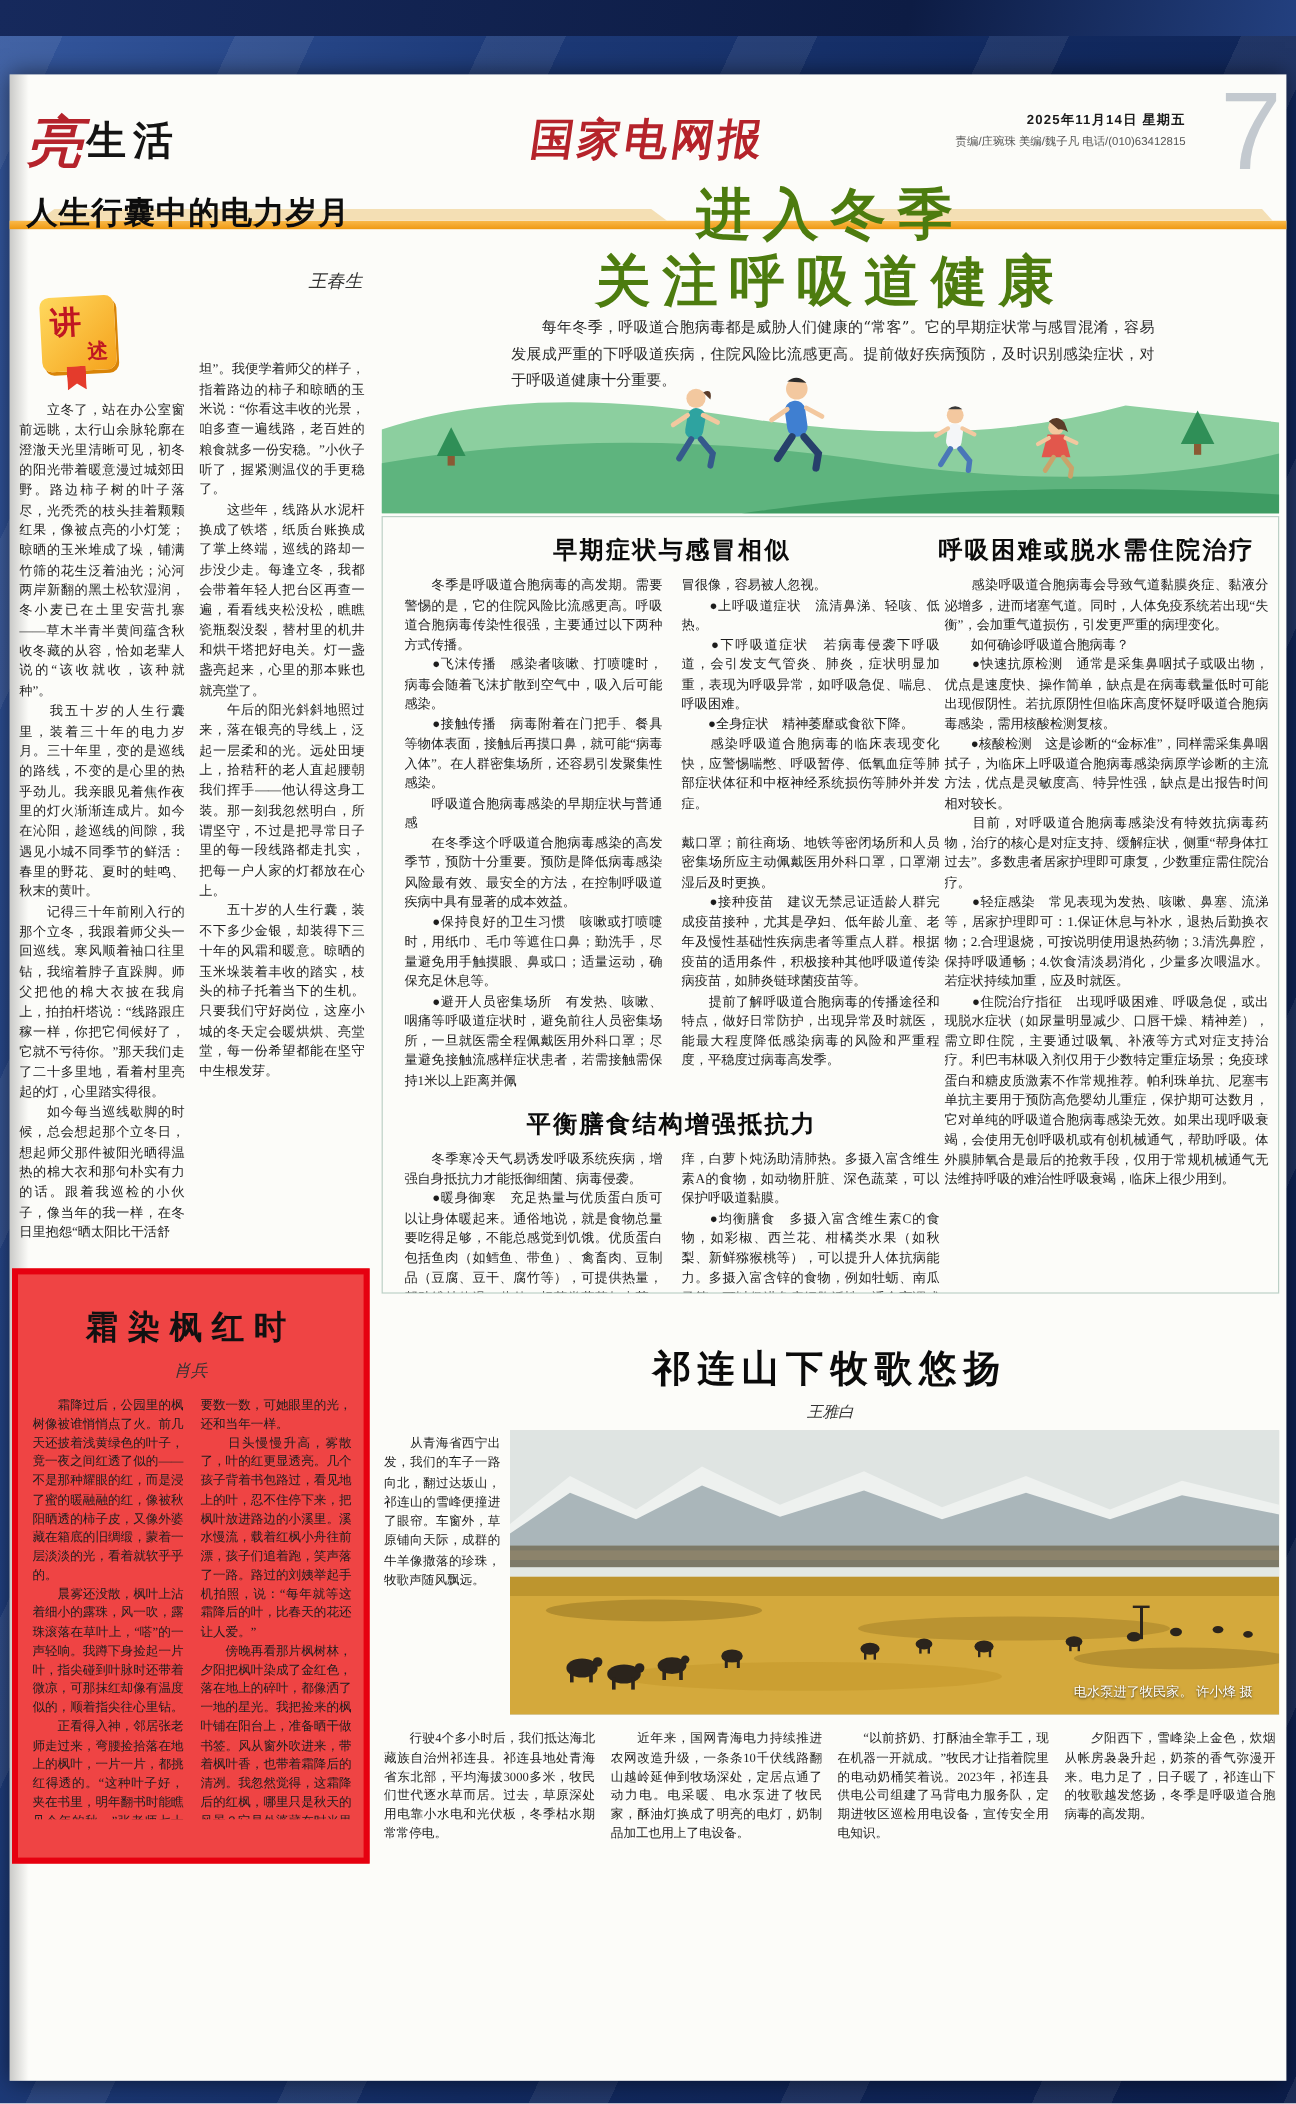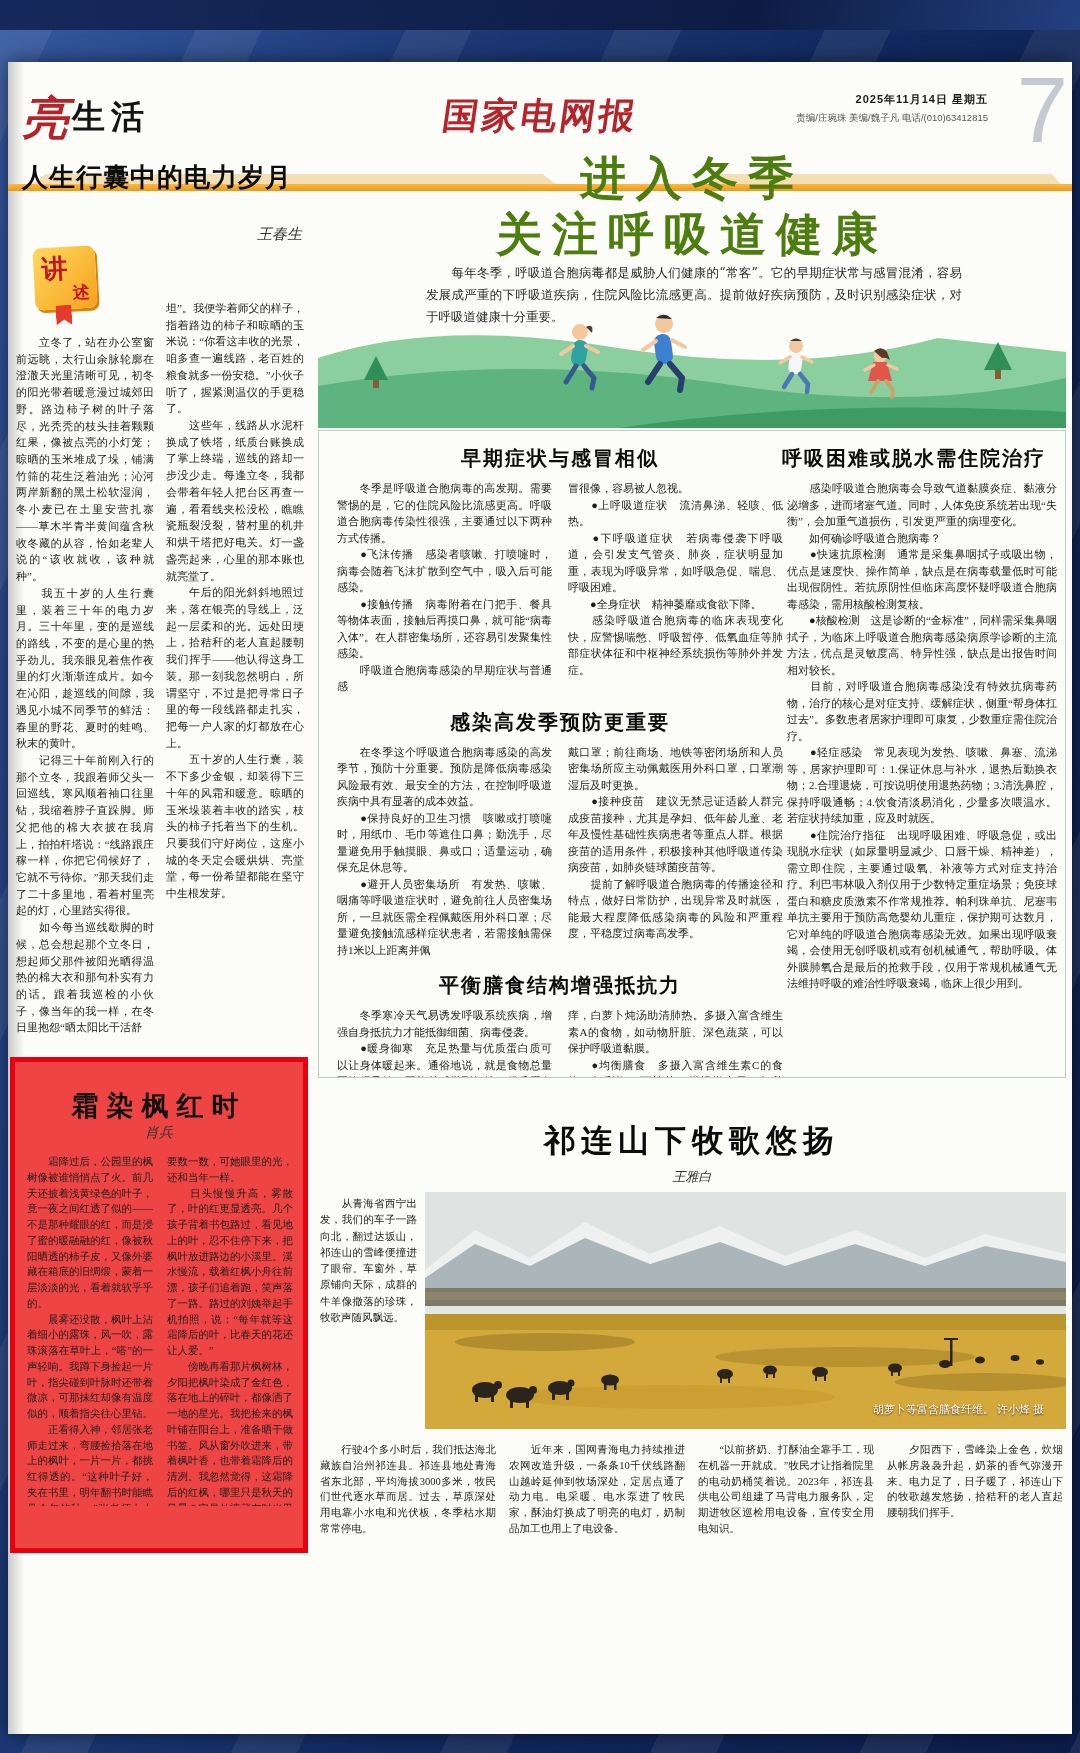--- a/index.html
+++ b/index.html
@@ -37,21 +37,21 @@
     background:linear-gradient(135deg,#ffd95e,#f5a21c);box-shadow:2px 3px 0 #d98407;transform:rotate(-3deg);}
   .badge .b1{position:absolute;left:8px;top:4px;font-size:26px;font-weight:bold;color:#c01722;font-family:"Liberation Sans",sans-serif;}
   .badge .b2{position:absolute;right:7px;bottom:4px;font-size:17px;font-weight:bold;color:#c01722;font-family:"Liberation Sans",sans-serif;}
   .badge::after{content:"";position:absolute;left:20px;bottom:-16px;width:16px;height:20px;background:#e43b2c;
     clip-path:polygon(0 0,100% 0,100% 100%,50% 72%,0 100%);}
   .a1-col{position:absolute;top:238px;width:138px;height:752px;font-size:11px;line-height:1.52;}
   .a1-c1{left:8px;padding-top:34px;} .a1-c2{left:158px;}
   
   .redbox{position:absolute;left:2px;top:995px;width:288px;height:486px;border:5px solid #e60010;background:#ef4444;}
   .m-title{margin-top:26px;text-align:center;font-size:27px;font-weight:bold;letter-spacing:8px;color:#111;font-family:"Liberation Serif",serif;}
-  .m-byline{text-align:center;font-family:"DejaVu Serif",serif;font-style:italic;font-size:14px;color:#333;}
+  .m-byline{margin-top:10px;text-align:center;font-family:"DejaVu Serif",serif;font-style:italic;font-size:14px;color:#333;}
   .m-cols{display:flex;gap:14px;padding:12px 10px 0 12px;}
   .m-col{width:127px;height:352px;font-size:10.5px;line-height:1.5;}
   
   .f-title{position:absolute;left:310px;width:748px;text-align:center;font-family:"Liberation Sans",sans-serif;
     font-weight:900;color:#4d7c0f;font-size:46px;letter-spacing:10px;}
   .f-t1{top:86px;} .f-t2{top:142px;}
   .f-intro{position:absolute;left:418px;top:200px;width:536px;font-family:"DejaVu Serif",serif;
     font-size:12.5px;line-height:1.75;color:#2a2a2a;text-align:justify;}
   .illo{position:absolute;left:310px;top:232px;width:748px;height:134px;}
   .f-box{position:absolute;left:310px;top:368px;width:748px;height:648px;border:1px solid #bcd0c6;box-sizing:border-box;overflow:hidden;}
@@ -178,21 +178,20 @@
 　　●接触传播　病毒附着在门把手、餐具等物体表面，接触后再摸口鼻，就可能“病毒入体”。在人群密集场所，还容易引发聚集性感染。
 　　呼吸道合胞病毒感染的早期症状与普通感</div>
             <div class="f-col bodytxt pre">冒很像，容易被人忽视。
 　　●上呼吸道症状　流清鼻涕、轻咳、低热。
 　　●下呼吸道症状　若病毒侵袭下呼吸道，会引发支气管炎、肺炎，症状明显加重，表现为呼吸异常，如呼吸急促、喘息、呼吸困难。
 　　●全身症状　精神萎靡或食欲下降。
 　　感染呼吸道合胞病毒的临床表现变化快，应警惕喘憋、呼吸暂停、低氧血症等肺部症状体征和中枢神经系统损伤等肺外并发症。</div>
           </div>
         </div>
         <div>
-          <div class="f-sec-title">感染高发季预防更重要</div>
           <div class="f-2col">
             <div class="f-col bodytxt pre">　　在冬季这个呼吸道合胞病毒感染的高发季节，预防十分重要。预防是降低病毒感染风险最有效、最安全的方法，在控制呼吸道疾病中具有显著的成本效益。
 　　●保持良好的卫生习惯　咳嗽或打喷嚏时，用纸巾、毛巾等遮住口鼻；勤洗手，尽量避免用手触摸眼、鼻或口；适量运动，确保充足休息等。
 　　●避开人员密集场所　有发热、咳嗽、咽痛等呼吸道症状时，避免前往人员密集场所，一旦就医需全程佩戴医用外科口罩；尽量避免接触流感样症状患者，若需接触需保持1米以上距离并佩</div>
             <div class="f-col bodytxt pre">戴口罩；前往商场、地铁等密闭场所和人员密集场所应主动佩戴医用外科口罩，口罩潮湿后及时更换。
 　　●接种疫苗　建议无禁忌证适龄人群完成疫苗接种，尤其是孕妇、低年龄儿童、老年及慢性基础性疾病患者等重点人群。根据疫苗的适用条件，积极接种其他呼吸道传染病疫苗，如肺炎链球菌疫苗等。
 　　提前了解呼吸道合胞病毒的传播途径和特点，做好日常防护，出现异常及时就医，能最大程度降低感染病毒的风险和严重程度，平稳度过病毒高发季。</div>
           </div>
         </div>
         <div>
@@ -269,27 +268,27 @@
             <rect x="466" y="178" width="2" height="6"></rect>
             <rect x="473" y="178" width="2" height="6"></rect>
           <ellipse cx="520" cy="172" rx="6" ry="4"></ellipse>
             <ellipse cx="555" cy="168" rx="5" ry="3.5"></ellipse>
           <ellipse cx="590" cy="166" rx="4.5" ry="3"></ellipse>
             <ellipse cx="615" cy="170" rx="4" ry="2.8"></ellipse>
           <rect x="525" y="148" width="2.5" height="26"></rect>
             <rect x="519" y="146" width="14" height="2"></rect>
         </g>
       </svg>
-      <div class="photo-cap">胡萝卜等富含膳食纤维。 许小烽  摄</div>
+      <div class="photo-cap">电水泵进了牧民家。 许小烽  摄</div>
     </div>
 
     <div class="p-col pc0 bodytxt pre">　　行驶4个多小时后，我们抵达海北藏族自治州祁连县。祁连县地处青海省东北部，平均海拔3000多米，牧民们世代逐水草而居。过去，草原深处用电靠小水电和光伏板，冬季枯水期常常停电。</div>
     <div class="p-col pc1 bodytxt pre">　　近年来，国网青海电力持续推进农网改造升级，一条条10千伏线路翻山越岭延伸到牧场深处，定居点通了动力电。电采暖、电水泵进了牧民家，酥油灯换成了明亮的电灯，奶制品加工也用上了电设备。</div>
     <div class="p-col pc2 bodytxt pre">　　“以前挤奶、打酥油全靠手工，现在机器一开就成。”牧民才让指着院里的电动奶桶笑着说。2023年，祁连县供电公司组建了马背电力服务队，定期进牧区巡检用电设备，宣传安全用电知识。</div>
-    <div class="p-col pc3 bodytxt pre">　　夕阳西下，雪峰染上金色，炊烟从帐房袅袅升起，奶茶的香气弥漫开来。电力足了，日子暖了，祁连山下的牧歌越发悠扬，拾秸秆的老人直起腰朝我们挥手。</div>
+    <div class="p-col pc3 bodytxt pre">　　夕阳西下，雪峰染上金色，炊烟从帐房袅袅升起，奶茶的香气弥漫开来。电力足了，日子暖了，祁连山下的牧歌越发悠扬，冬季是呼吸道合胞病毒的高发期。</div>
   </div>
 
   <div class="redbox">
     <div class="m-title">霜染枫红时</div>
     <div class="m-byline">肖兵</div>
     <div class="m-cols">
       <div class="m-col bodytxt pre">　　霜降过后，公园里的枫树像被谁悄悄点了火。前几天还披着浅黄绿色的叶子，竟一夜之间红透了似的——不是那种耀眼的红，而是浸了蜜的暖融融的红，像被秋阳晒透的柿子皮，又像外婆藏在箱底的旧绸缎，蒙着一层淡淡的光，看着就软乎乎的。
 　　晨雾还没散，枫叶上沾着细小的露珠，风一吹，露珠滚落在草叶上，“嗒”的一声轻响。我蹲下身捡起一片叶，指尖碰到叶脉时还带着微凉，可那抹红却像有温度似的，顺着指尖往心里钻。
 　　正看得入神，邻居张老师走过来，弯腰捡拾落在地上的枫叶，一片一片，都挑红得透的。“这种叶子好，夹在书里，明年翻书时能瞧见今年的秋。”张老师七十多岁了，捡枫叶时轻轻的，像是怕碰碎了这秋天的魂。
 　　小时候，外婆也常在霜降带我来公园里捡枫叶。那时枫树还没这么粗，我踮着脚才够到最低的枝子，外婆扶着我，让我挑最红的那几片</div>

